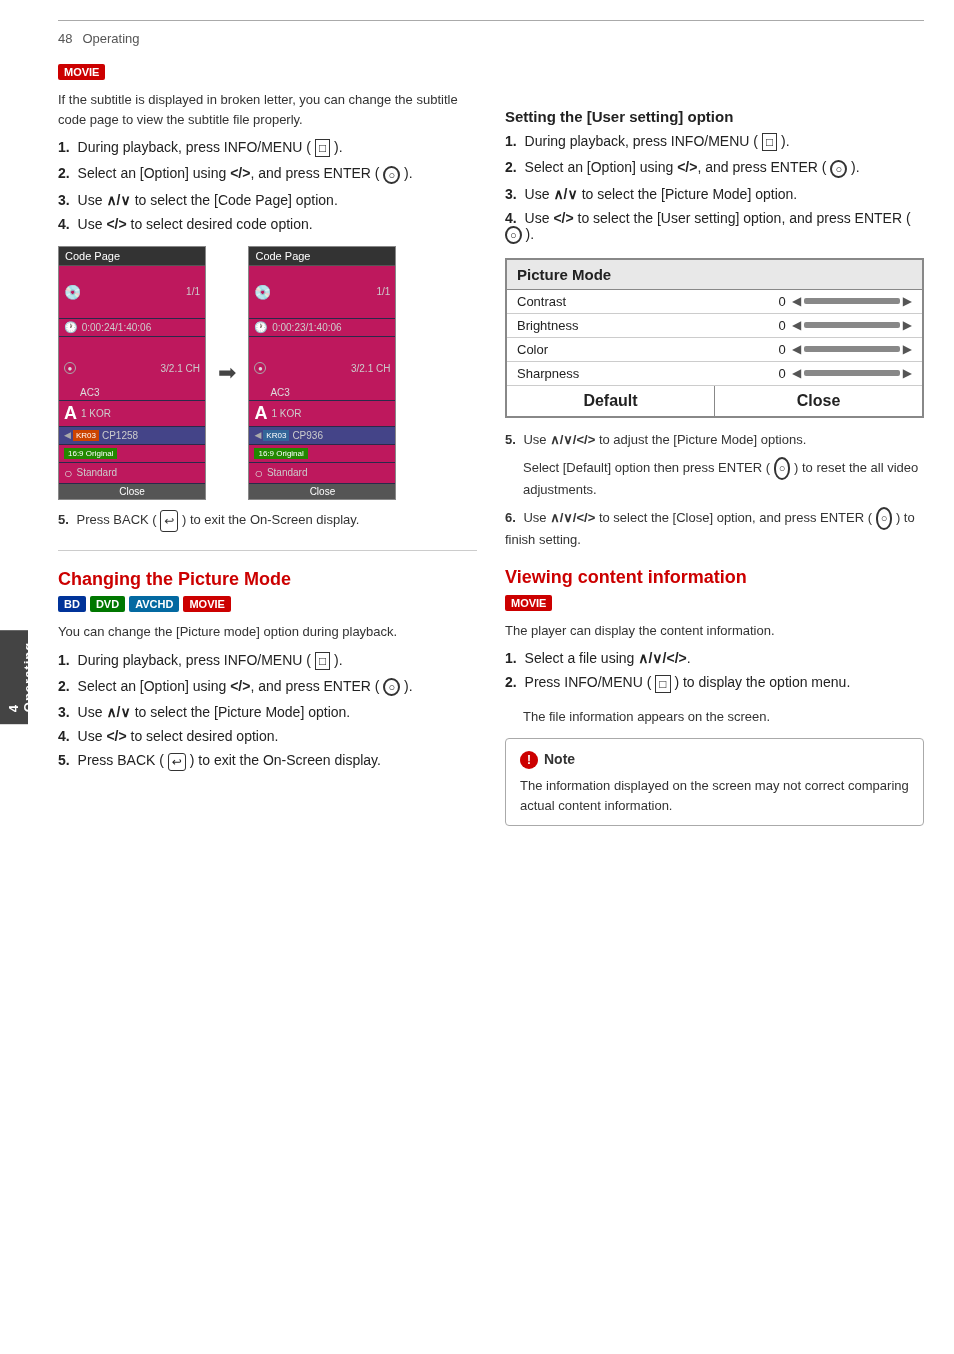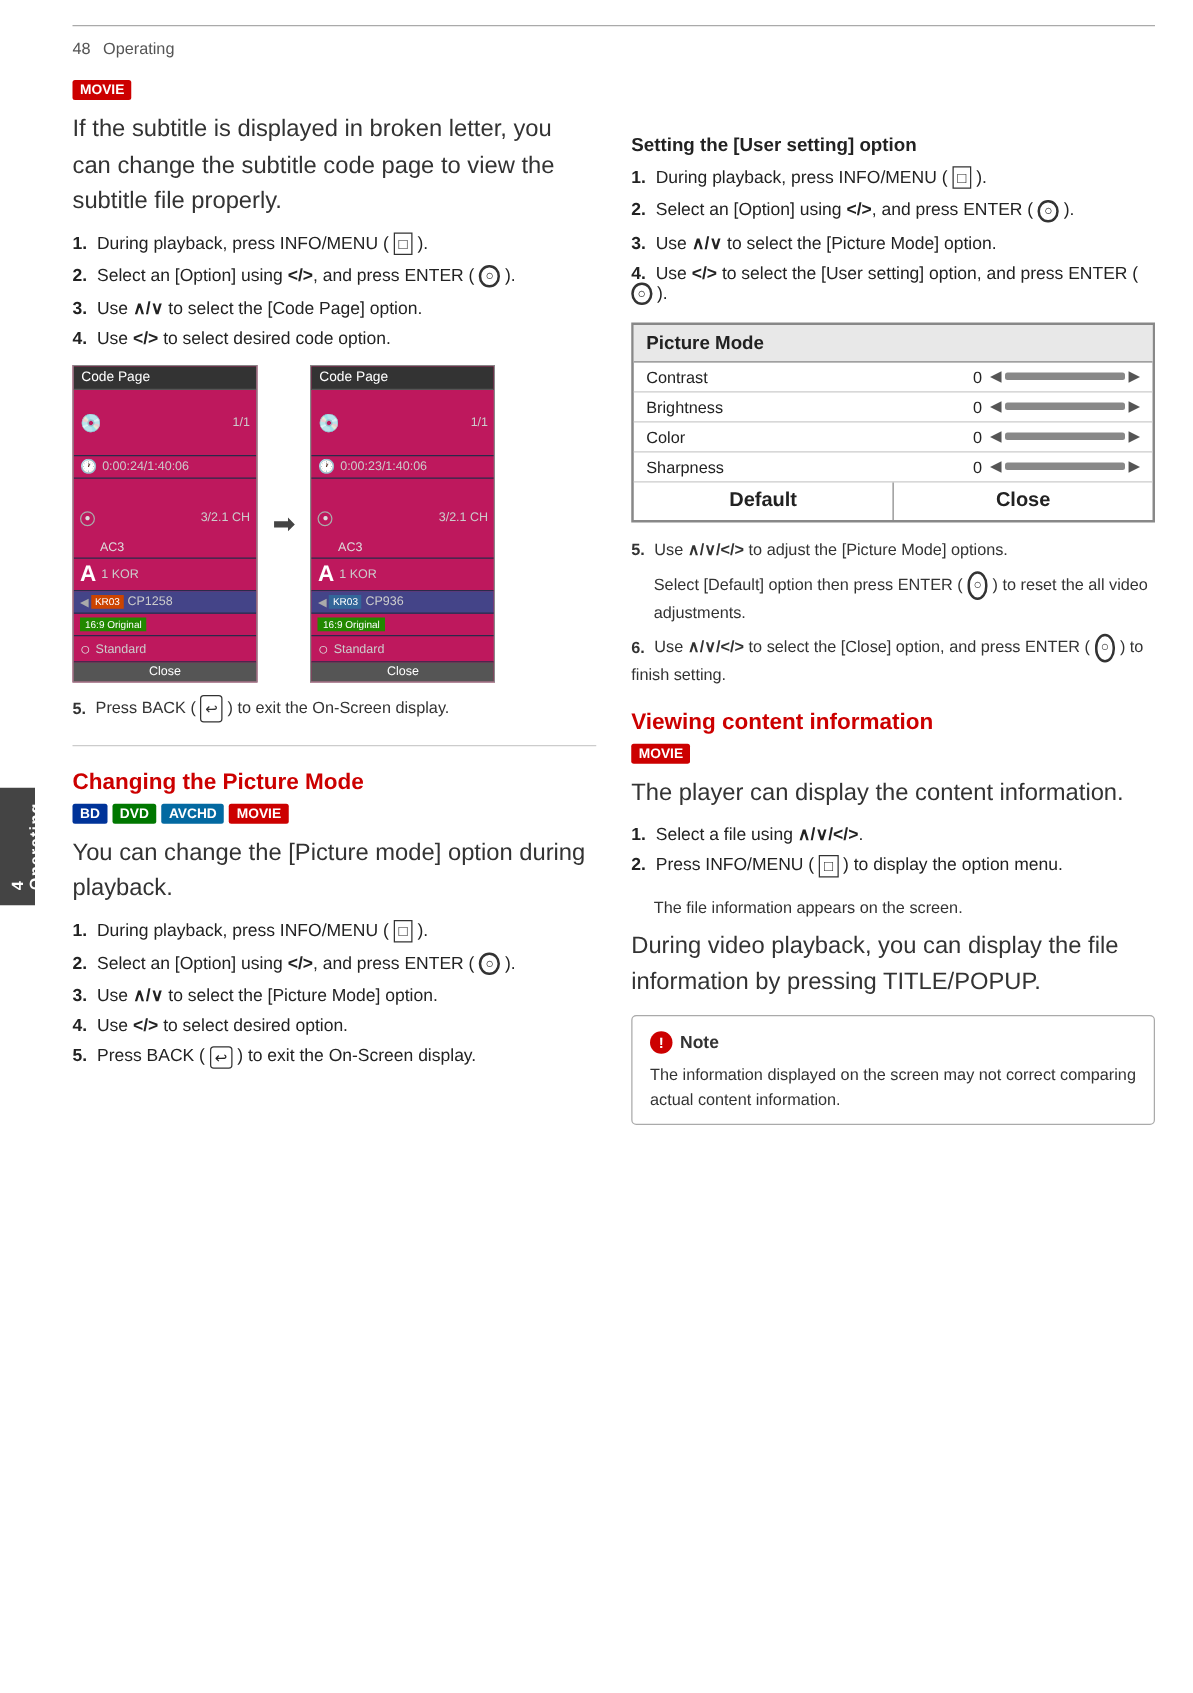--- a/index.html
+++ b/index.html
@@ -99,21 +99,21 @@
       color: #fff;
       border-radius: 2px;
     }
     .badge-movie { background: #cc0000; }
     .badge-bd { background: #003399; }
     .badge-dvd { background: #007700; }
     .badge-avchd { background: #0369a1; }
 
     
     .body-text {
-      font-size: 19px;
+      font-size: 13px;
       color: #333;
       margin-bottom: 10px;
       line-height: 1.5;
     }
     .step-num {
       font-weight: bold;
       margin-right: 4px;
     }
 
     
@@ -627,21 +627,20 @@
           <p>
             <span class="step-num">2.</span>
             <span>Press INFO/MENU (</span>
             <span style="font-size:12px; border:1px solid #333; padding:1px 3px; display:inline-block; vertical-align:middle;">□</span>
             <span>) to display the option menu.</span>
           </p>
         </div>
 
         <p class="indent-text">The file information appears on the screen.</p>
 
-        <p class="body-text">During video playback, you can display the file information by pressing TITLE/POPUP.</p>
 
         <div class="note-box">
           <div class="note-header">
             <span class="note-icon">!</span>
             <span>Note</span>
           </div>
           <p>The information displayed on the screen may not correct comparing actual content information.</p>
         </div>
       </div>
 

